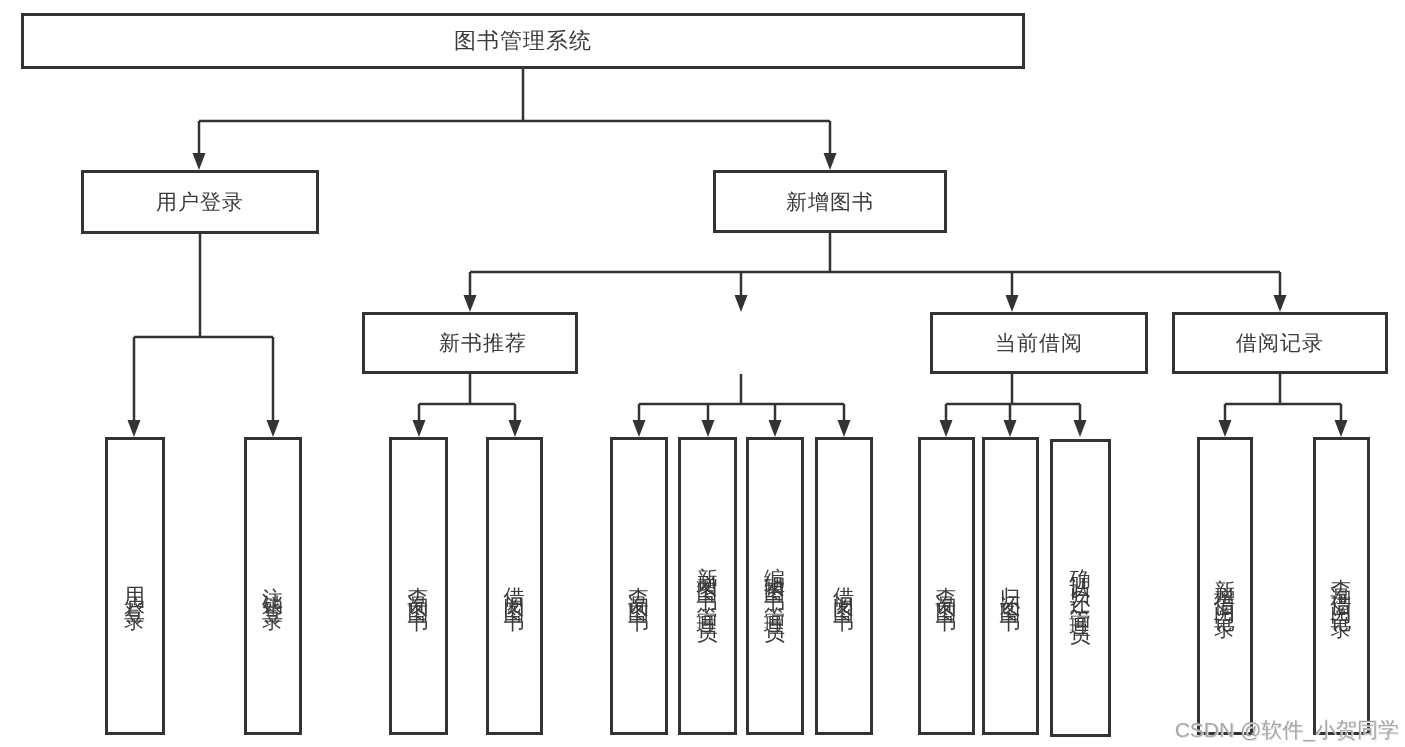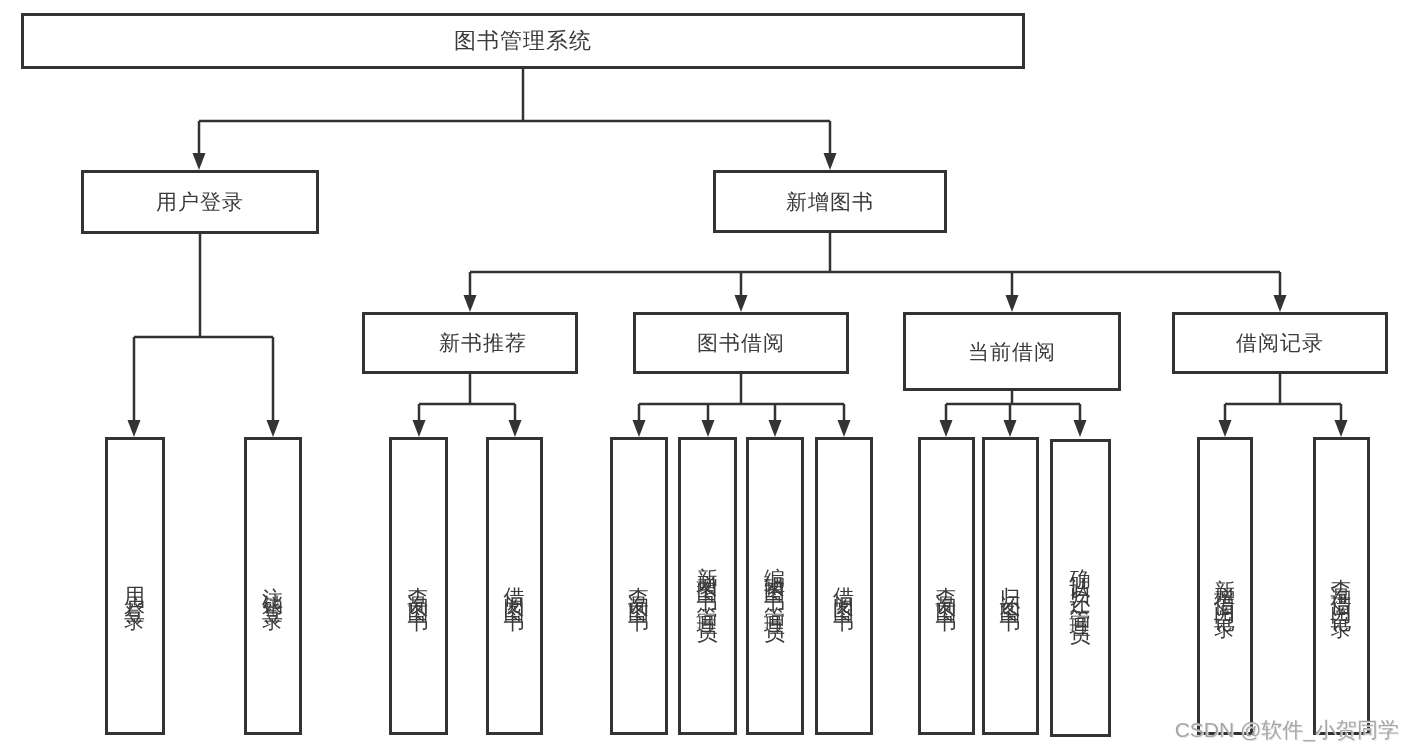--- a/index.html
+++ b/index.html
@@ -127,24 +127,21 @@
   <div class="box h-box" style="left:81px; top:170px; width:238px; height:64px;">
     <span>用户登录</span>
   </div>
   <div class="box h-box" style="left:713px; top:170px; width:234px; height:63px;">
     <span>新增图书</span>
   </div>
 
   <div class="box h-box" style="left:362px; top:312px; width:216px; height:62px;padding-left:26px;">
     <span>新书推荐</span>
   </div>
-  <div class="box h-box" style="left:633px; top:312px; width:216px; height:62px;">
-    <span>图书借阅</span>
-  </div>
-  <div class="box h-box" style="left:903px; top:312px; width:218px; height:79px;">
+  <div class="box h-box" style="left:930px; top:312px; width:218px; height:62px;">
     <span>当前借阅</span>
   </div>
   <div class="box h-box" style="left:1172px; top:312px; width:216px; height:62px;">
     <span>借阅记录</span>
   </div>
 
   <div class="box v-box" style="left:105px; top:437px; width:60px; height:298px;">
     <span class="vtext">用户登录</span>
   </div>
   <div class="box v-box" style="left:244px; top:437px; width:58px; height:298px;">

